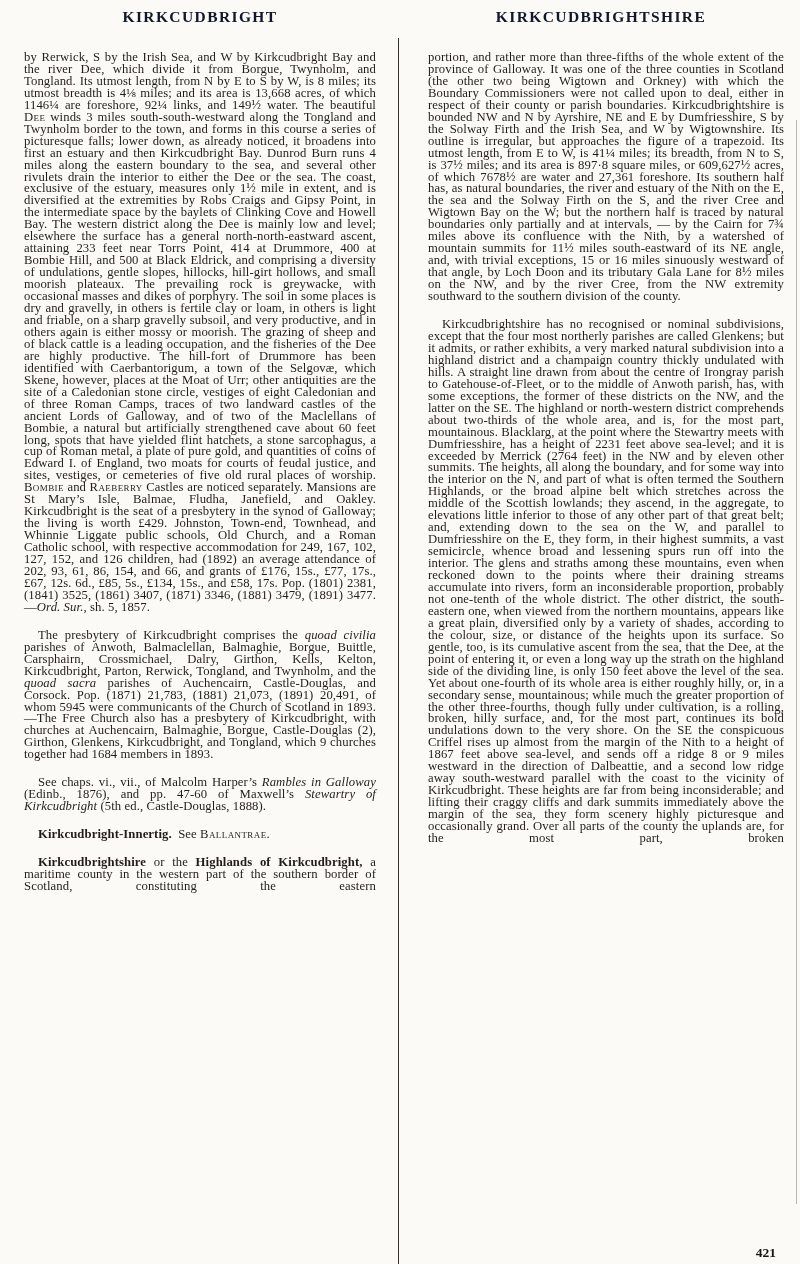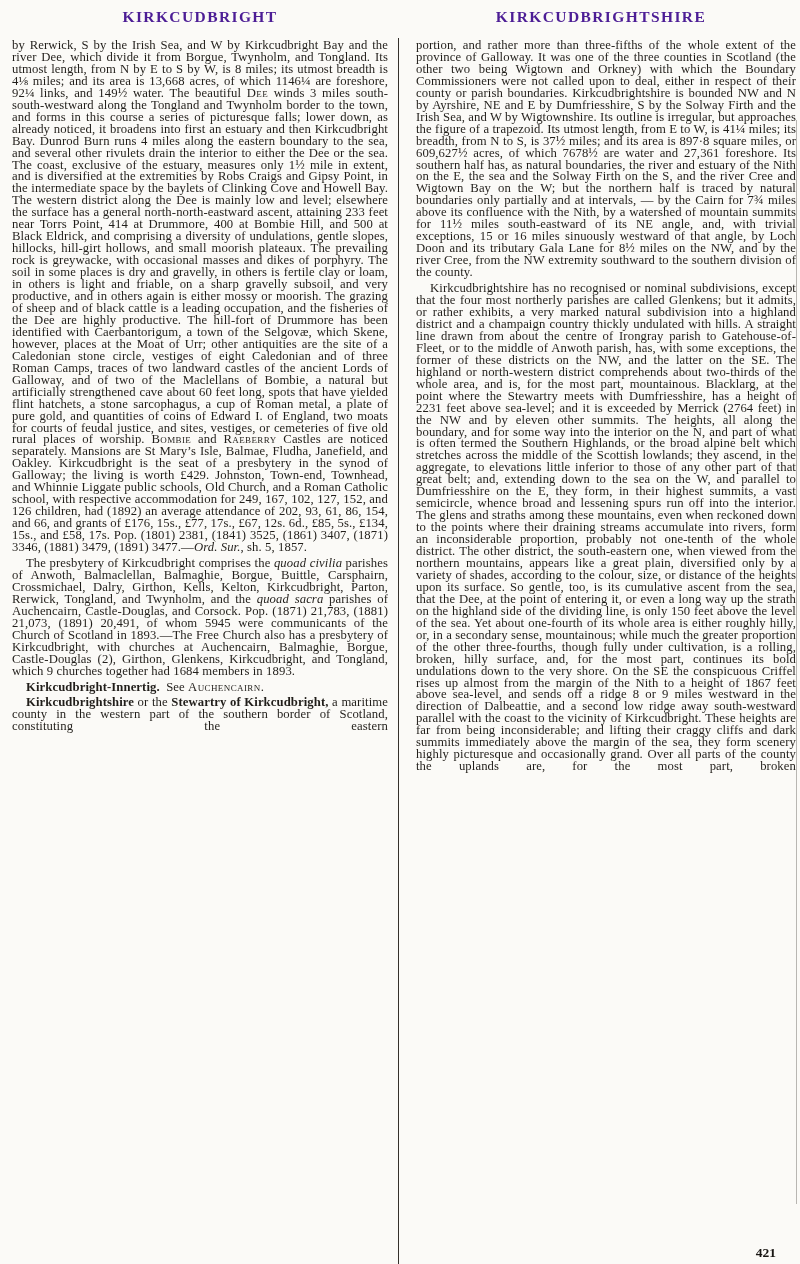--- a/index.html
+++ b/index.html
@@ -17,37 +17,37 @@
     font-family: "Liberation Serif", "DejaVu Serif", serif;
     overflow: hidden;
   }
   .col-header {
     position: absolute;
     top: 8px;
     font-size: 15.5px;
     font-weight: bold;
     letter-spacing: 1.4px;
     text-align: center;
-    color: #4c1d95;
+    color: #0f172a;
     white-space: nowrap;
   }
   .col-header.left  { left: 8px;   width: 384px; }
   .col-header.right { left: 407px; width: 388px; }
   .column {
     position: absolute;
     top: 36px;
     font-size: 12.7px;
     line-height: 11.95px;
     text-align: justify;
     letter-spacing: 0.1px;
   }
   .column.left  { left: 8px;   width: 384px; }
   .column.right { left: 412px; width: 388px; }
   .para {
-    margin: 4px;
+    margin: 16px;
     text-indent: 14px;
   }
   .para.noindent { text-indent: 0; }
   .para.flush { text-align-last: justify; }
   .sc {
     font-variant: small-caps;
     letter-spacing: 0.4px;
   }
   .column-divider {
     position: absolute;
@@ -84,22 +84,23 @@
 
   <div class="col-header right">KIRKCUDBRIGHTSHIRE</div>
 
   <div class="column-divider"></div>
 
   <div class="page-edge-line"></div>
 
   <div class="column left">
       <p class="para noindent">by Rerwick, S by the Irish Sea, and W by Kirkcudbright Bay and the river Dee, which divide it from Borgue, Twynholm, and Tongland.  Its utmost length, from N by E to S by W, is 8 miles; its utmost breadth is 4⅛ miles; and its area is 13,668 acres, of which 1146¼ are foreshore, 92¼ links, and 149½ water.  The beautiful <span class="sc">Dee</span> winds 3 miles south-south-westward along the Tongland and Twynholm border to the town, and forms in this course a series of picturesque falls; lower down, as already noticed, it broadens into first an estuary and then Kirkcudbright Bay.  Dunrod Burn runs 4 miles along the eastern boundary to the sea, and several other rivulets drain the interior to either the Dee or the sea.  The coast, exclusive of the estuary, measures only 1½ mile in extent, and is diversified at the extremities by Robs Craigs and Gipsy Point, in the intermediate space by the baylets of Clinking Cove and Howell Bay.  The western district along the Dee is mainly low and level; elsewhere the surface has a general north-north-eastward ascent, attaining 233 feet near Torrs Point, 414 at Drummore, 400 at Bombie Hill, and 500 at Black Eldrick, and comprising a diversity of undulations, gentle slopes, hillocks, hill-girt hollows, and small moorish plateaux.  The prevailing rock is greywacke, with occasional masses and dikes of porphyry.  The soil in some places is dry and gravelly, in others is fertile clay or loam, in others is light and friable, on a sharp gravelly subsoil, and very productive, and in others again is either mossy or moorish.  The grazing of sheep and of black cattle is a leading occupation, and the fisheries of the Dee are highly productive.  The hill-fort of Drummore has been identified with Caerbantorigum, a town of the Selgovæ, which Skene, however, places at the Moat of Urr; other antiquities are the site of a Caledonian stone circle, vestiges of eight Caledonian and of three Roman Camps, traces of two landward castles of the ancient Lords of Galloway, and of two of the Maclellans of Bombie, a natural but artificially strengthened cave about 60 feet long, spots that have yielded flint hatchets, a stone sarcophagus, a cup of Roman metal, a plate of pure gold, and quantities of coins of Edward I. of England, two moats for courts of feudal justice, and sites, vestiges, or cemeteries of five old rural places of worship.  <span class="sc">Bombie</span> and <span class="sc">Raeberry</span> Castles are noticed separately.  Mansions are St Mary’s Isle, Balmae, Fludha, Janefield, and Oakley.  Kirkcudbright is the seat of a presbytery in the synod of Galloway; the living is worth £429.  Johnston, Town-end, Townhead, and Whinnie Liggate public schools, Old Church, and a Roman Catholic school, with respective accommodation for 249, 167, 102, 127, 152, and 126 children, had (1892) an average attendance of 202, 93, 61, 86, 154, and 66, and grants of £176, 15s., £77, 17s., £67, 12s. 6d., £85, 5s., £134, 15s., and £58, 17s.  Pop. (1801) 2381, (1841) 3525, (1861) 3407, (1871) 3346, (1881) 3479, (1891) 3477.—<i>Ord. Sur.</i>, sh. 5, 1857.</p>
       <p class="para">The presbytery of Kirkcudbright comprises the <i>quoad civilia</i> parishes of Anwoth, Balmaclellan, Balmaghie, Borgue, Buittle, Carsphairn, Crossmichael, Dalry, Girthon, Kells, Kelton, Kirkcudbright, Parton, Rerwick, Tongland, and Twynholm, and the <i>quoad sacra</i> parishes of Auchencairn, Castle-Douglas, and Corsock.  Pop. (1871) 21,783, (1881) 21,073, (1891) 20,491, of whom 5945 were communicants of the Church of Scotland in 1893.—The Free Church also has a presbytery of Kirkcudbright, with churches at Auchencairn, Balmaghie, Borgue, Castle-Douglas (2), Girthon, Glenkens, Kirkcudbright, and Tongland, which 9 churches together had 1684 members in 1893.</p>
-      <p class="para"><b>Kirkcudbright-Innertig.</b> See <span class="sc">Auchencairn</span>.</p>
-      <p class="para flush"><b>Kirkcudbrightshire</b> or the <b>Stewartry of Kirkcudbright,</b> a maritime county in the western part of the southern border of Scotland, constituting the eastern</p>
+      <p class="para">See chaps. vi., vii., of Malcolm Harper’s <i>Rambles in Galloway</i> (Edinb., 1876), and pp. 47-60 of Maxwell’s <i>Stewartry of Kirkcudbright</i> (5th ed., Castle-Douglas, 1888).</p>
+      <p class="para"><b>Kirkcudbright-Innertig.</b> See <span class="sc">Ballantrae</span>.</p>
+      <p class="para flush"><b>Kirkcudbrightshire</b> or the <b>Highlands of Kirkcudbright,</b> a maritime county in the western part of the southern border of Scotland, constituting the eastern</p>
     </div>
 
   <div class="column right">
       <p class="para noindent">portion, and rather more than three-fifths of the whole extent of the province of Galloway.  It was one of the three counties in Scotland (the other two being Wigtown and Orkney) with which the Boundary Commissioners were not called upon to deal, either in respect of their county or parish boundaries.  Kirkcudbrightshire is bounded NW and N by Ayrshire, NE and E by Dumfriesshire, S by the Solway Firth and the Irish Sea, and W by Wigtownshire.  Its outline is irregular, but approaches the figure of a trapezoid.  Its utmost length, from E to W, is 41¼ miles; its breadth, from N to S, is 37½ miles; and its area is 897·8 square miles, or 609,627½ acres, of which 7678½ are water and 27,361 foreshore.  Its southern half has, as natural boundaries, the river and estuary of the Nith on the E, the sea and the Solway Firth on the S, and the river Cree and Wigtown Bay on the W; but the northern half is traced by natural boundaries only partially and at intervals, — by the Cairn for 7¾ miles above its confluence with the Nith, by a watershed of mountain summits for 11½ miles south-eastward of its NE angle, and, with trivial exceptions, 15 or 16 miles sinuously westward of that angle, by Loch Doon and its tributary Gala Lane for 8½ miles on the NW, and by the river Cree, from the NW extremity southward to the southern division of the county.</p>
       <p class="para flush">Kirkcudbrightshire has no recognised or nominal subdivisions, except that the four most northerly parishes are called Glenkens; but it admits, or rather exhibits, a very marked natural subdivision into a highland district and a champaign country thickly undulated with hills.  A straight line drawn from about the centre of Irongray parish to Gatehouse-of-Fleet, or to the middle of Anwoth parish, has, with some exceptions, the former of these districts on the NW, and the latter on the SE.  The highland or north-western district comprehends about two-thirds of the whole area, and is, for the most part, mountainous.  Blacklarg, at the point where the Stewartry meets with Dumfriesshire, has a height of 2231 feet above sea-level; and it is exceeded by Merrick (2764 feet) in the NW and by eleven other summits.  The heights, all along the boundary, and for some way into the interior on the N, and part of what is often termed the Southern Highlands, or the broad alpine belt which stretches across the middle of the Scottish lowlands; they ascend, in the aggregate, to elevations little inferior to those of any other part of that great belt; and, extending down to the sea on the W, and parallel to Dumfriesshire on the E, they form, in their highest summits, a vast semicircle, whence broad and lessening spurs run off into the interior.  The glens and straths among these mountains, even when reckoned down to the points where their draining streams accumulate into rivers, form an inconsiderable proportion, probably not one-tenth of the whole district.  The other district, the south-eastern one, when viewed from the northern mountains, appears like a great plain, diversified only by a variety of shades, according to the colour, size, or distance of the heights upon its surface.  So gentle, too, is its cumulative ascent from the sea, that the Dee, at the point of entering it, or even a long way up the strath on the highland side of the dividing line, is only 150 feet above the level of the sea.  Yet about one-fourth of its whole area is either roughly hilly, or, in a secondary sense, mountainous; while much the greater proportion of the other three-fourths, though fully under cultivation, is a rolling, broken, hilly surface, and, for the most part, continues its bold undulations down to the very shore.  On the SE the conspicuous Criffel rises up almost from the margin of the Nith to a height of 1867 feet above sea-level, and sends off a ridge 8 or 9 miles westward in the direction of Dalbeattie, and a second low ridge away south-westward parallel with the coast to the vicinity of Kirkcudbright.  These heights are far from being inconsiderable; and lifting their craggy cliffs and dark summits immediately above the margin of the sea, they form scenery highly picturesque and occasionally grand.  Over all parts of the county the uplands are, for the most part, broken</p>
     </div>
 
   <div class="page-number">421</div>
 
 </div>

